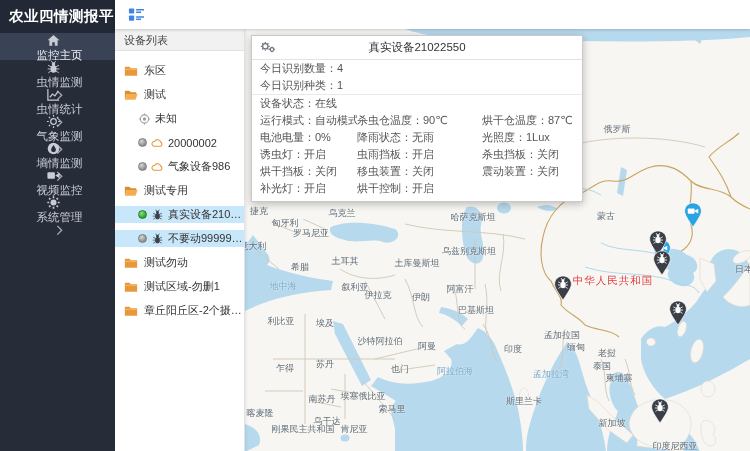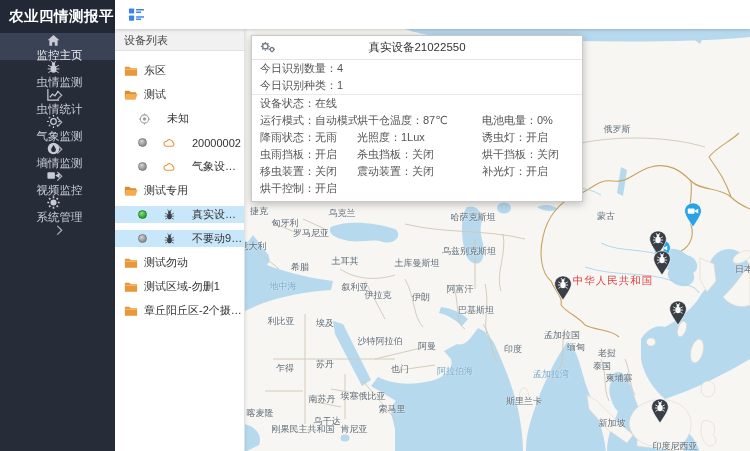--- a/index.html
+++ b/index.html
@@ -30,21 +30,21 @@
 
   
   .panel { width:130px; flex:none; background:#fff; border-right:1px solid #dde2e8;
     display:flex; flex-direction:column; z-index:20; box-shadow:1px 0 3px rgba(0,0,0,.08); }
   .p-head { height:22px; line-height:22px; background:#f1f1f1; border-bottom:1px solid #e2e2e2;
     font-size:11px; color:#444; padding-left:9px; flex:none; }
   .tree { padding-top:4px; overflow:hidden; }
   .t-row { height:17px; display:flex; align-items:center; font-size:11px; color:#333;
     cursor:pointer; white-space:nowrap; overflow:hidden;margin-top:7px; }
   .t-row.folder { padding-left:9px; }
-  .t-row.device { padding-left:23px;gap:12px; }
+  .t-row.device { padding-left:23px; }
   .t-row.selected { background:#c9e7fb; }
   .t-ico { width:14px; height:12px; margin-right:6px; flex:none; display:flex; }
   .t-ico svg { width:100%; height:100%; }
   .t-dot { width:9px; height:9px; border-radius:50%; margin-right:4px; flex:none; }
   .t-dot.green { background:radial-gradient(circle at 35% 30%, #8ae08a, #2da32d 70%); border:1px solid #238023; }
   .t-dot.gray  { background:radial-gradient(circle at 35% 30%, #d6d6d6, #8f8f8f 70%); border:1px solid #7b7b7b; }
   .t-dev-ico { width:13px; height:12px; margin-right:4px; flex:none; display:flex; }
   .t-dev-ico svg { width:100%; height:100%; }
   .t-label { overflow:hidden; text-overflow:ellipsis; }
 
@@ -587,20 +587,21 @@
           <div id="pp-summary">
               <div class="pp-row"><span>今日识别数量</span>：<span>4</span></div>
               <div class="pp-row"><span>今日识别种类</span>：<span>1</span></div>
             </div>
           <div class="pp-sep"></div>
           <div class="pp-row">
             <span>设备状态</span>：<span>在线</span>
           </div>
           <div class="pp-grid" id="pp-grid">
               <div class="pp-cell"><span>运行模式</span>：<span>自动模式</span></div>
+              <div class="pp-cell"><span>杀虫仓温度</span>：<span>90℃</span></div>
               <div class="pp-cell"><span>烘干仓温度</span>：<span>87℃</span></div>
               <div class="pp-cell"><span>电池电量</span>：<span>0%</span></div>
               <div class="pp-cell"><span>降雨状态</span>：<span>无雨</span></div>
               <div class="pp-cell"><span>光照度</span>：<span>1Lux</span></div>
               <div class="pp-cell"><span>诱虫灯</span>：<span>开启</span></div>
               <div class="pp-cell"><span>虫雨挡板</span>：<span>开启</span></div>
               <div class="pp-cell"><span>杀虫挡板</span>：<span>关闭</span></div>
               <div class="pp-cell"><span>烘干挡板</span>：<span>关闭</span></div>
               <div class="pp-cell"><span>移虫装置</span>：<span>关闭</span></div>
               <div class="pp-cell"><span>震动装置</span>：<span>关闭</span></div>

